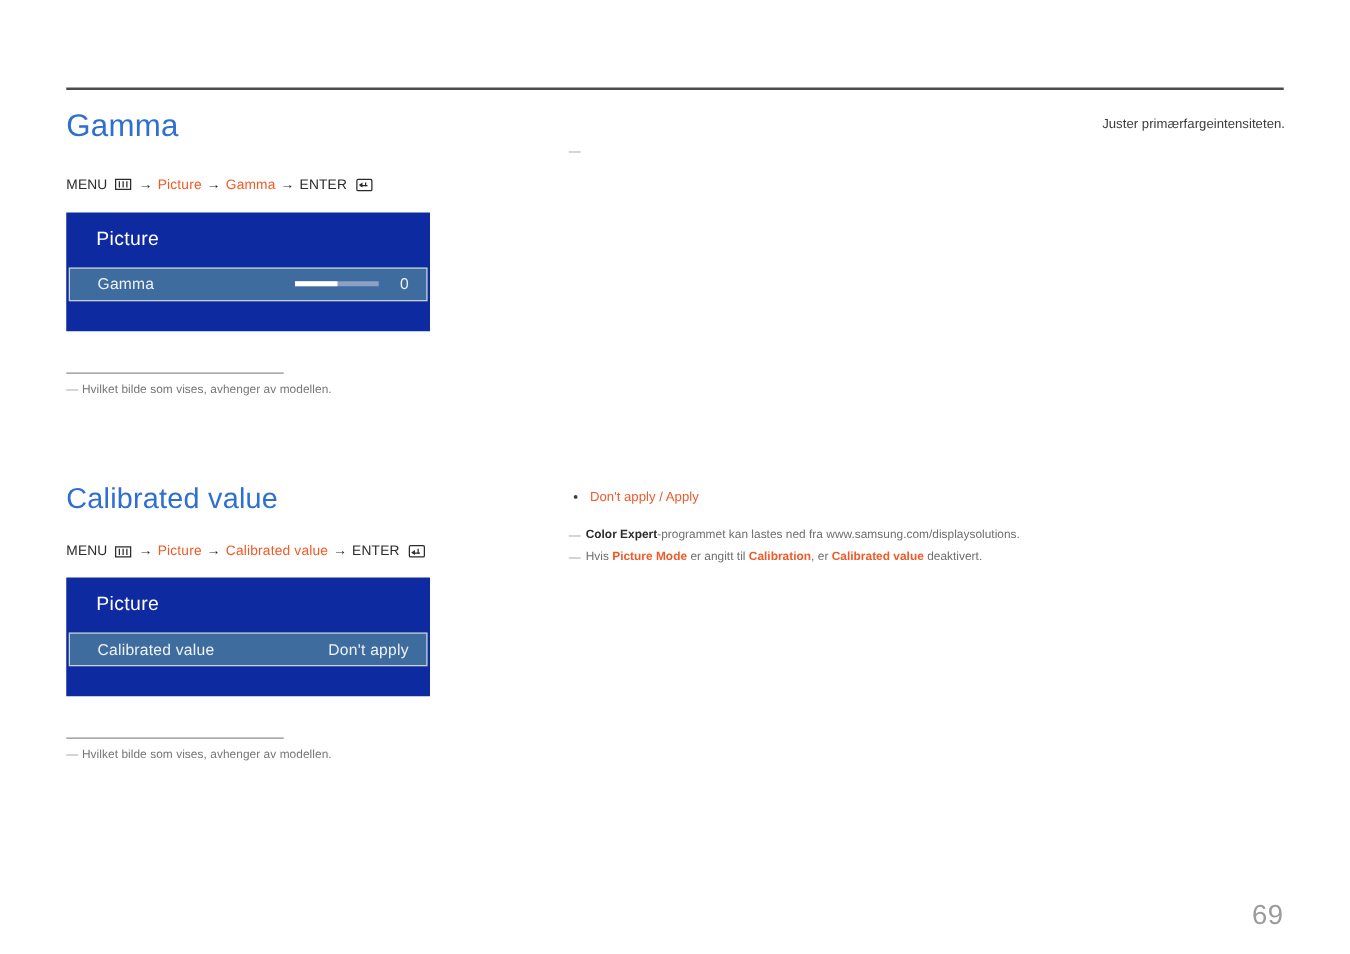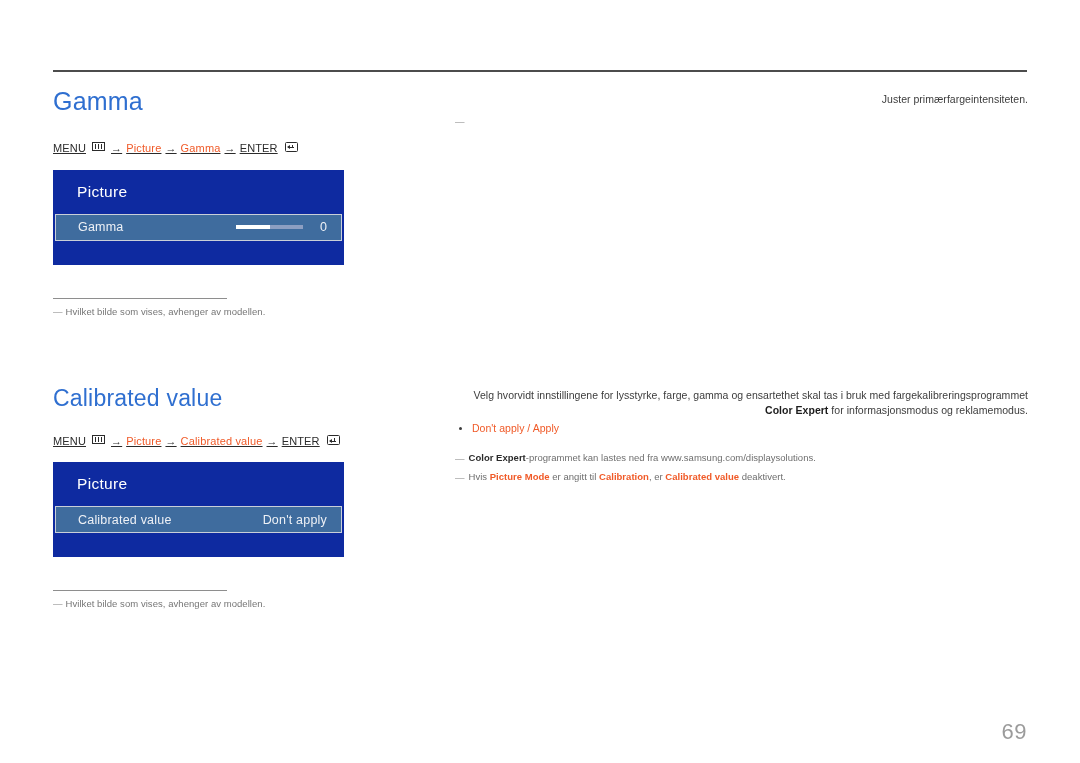--- a/index.html
+++ b/index.html
@@ -50,23 +50,22 @@
   .section-title.small {
     font-size: 23px;
   }
 
   .breadcrumb {
     font-size: 11px;
     color: #2b2b2b;
     letter-spacing: 0.15px;
     white-space: nowrap;
     display: flex;
-    align-items: flex-start;
+    align-items: center;
     gap: 3px;
-    text-decoration: underline;
   }
   .breadcrumb .bc-accent {
     color: #f05a28;
   }
   .breadcrumb .bc-arrow {
     color: #2b2b2b;
     padding: 0 1px;
     font-size: 11px;
   }
 
@@ -377,21 +376,20 @@
     </div>
 
     <div class="foot-rule" style="margin-top:33px;"></div>
     <div class="footnote" style="margin-top:7px;">
       <span class="dash">―</span>
       <span>Hvilket bilde som vises, avhenger av modellen.</span>
     </div>
   </div>
 
   <div class="right-col" style="top:388px;">
-    <div class="body-text"><span>Velg hvorvidt innstillingene for lysstyrke, farge, gamma og ensartethet skal tas i bruk med fargekalibreringsprogrammet </span><b>Color Expert</b><span> for informasjonsmodus og reklamemodus.</span></div>
 
     <div class="bullet-line" style="margin-top:4px;">
       <span class="bullet-dot"></span>
       <span>Don't apply / Apply</span>
     </div>
 
     <div class="note" style="margin-top:17px;">
       <span class="dash">―</span>
       <span><b class="dark">Color Expert</b><span>-programmet kan lastes ned fra www.samsung.com/displaysolutions.</span></span>
     </div>

